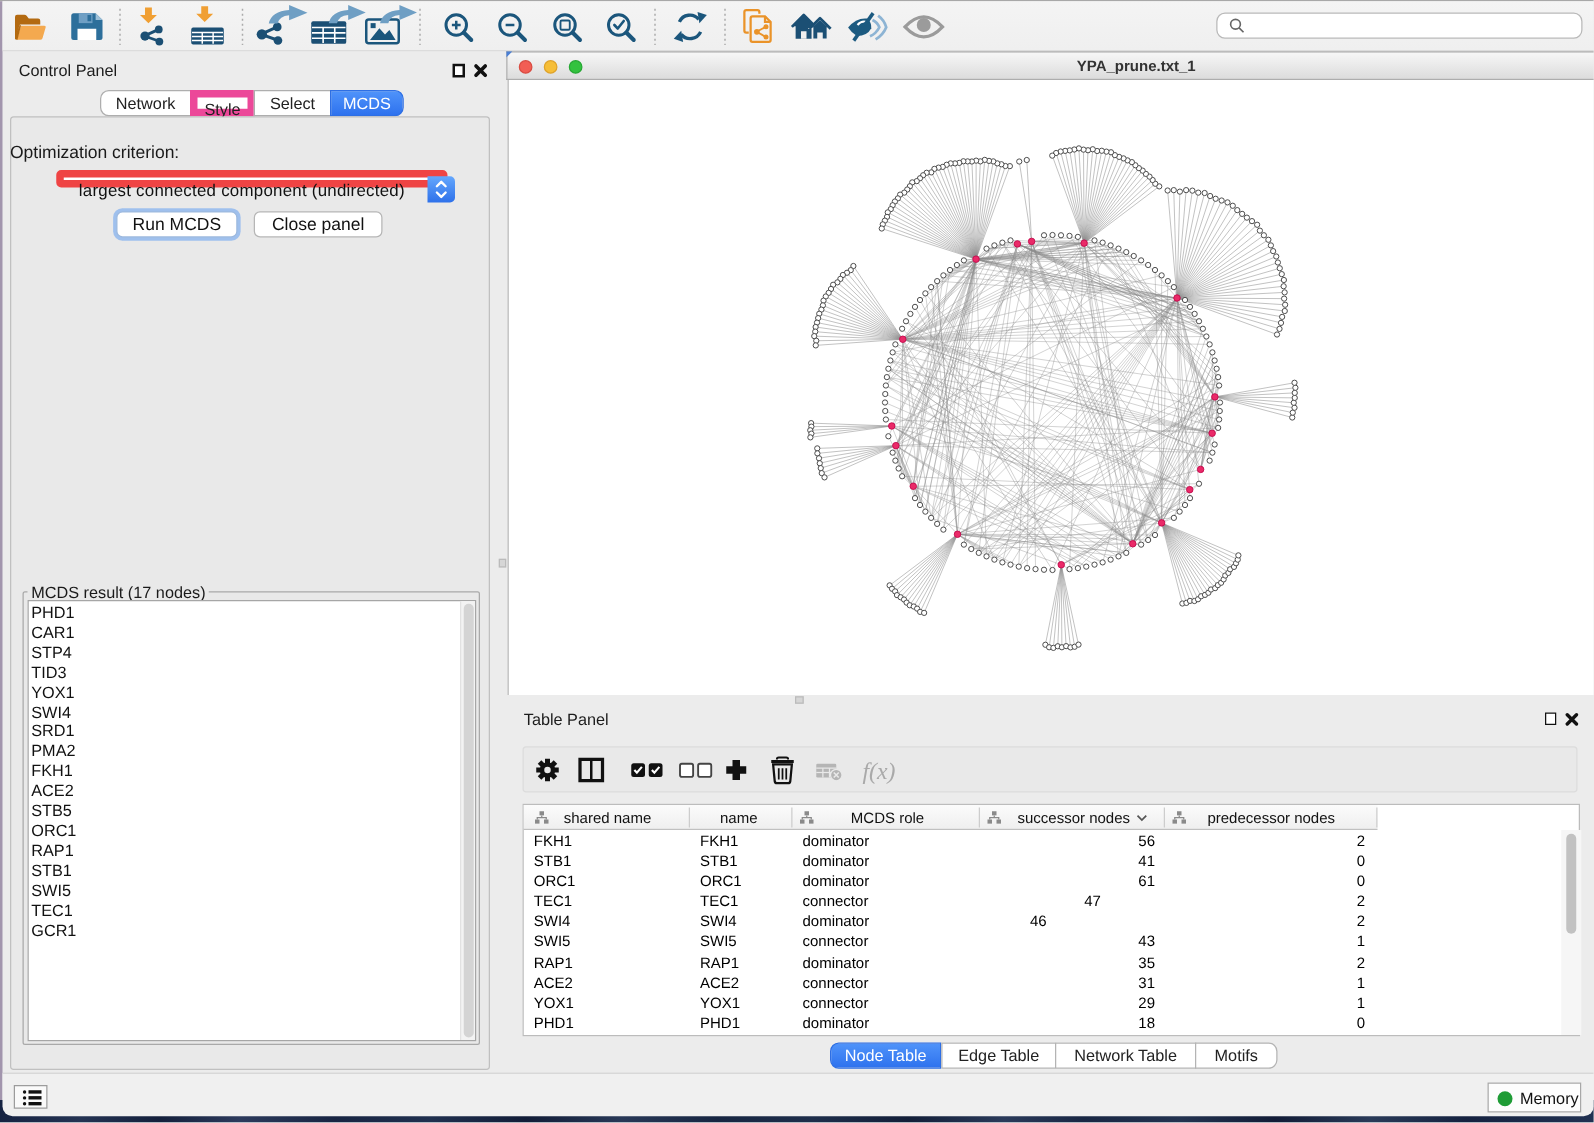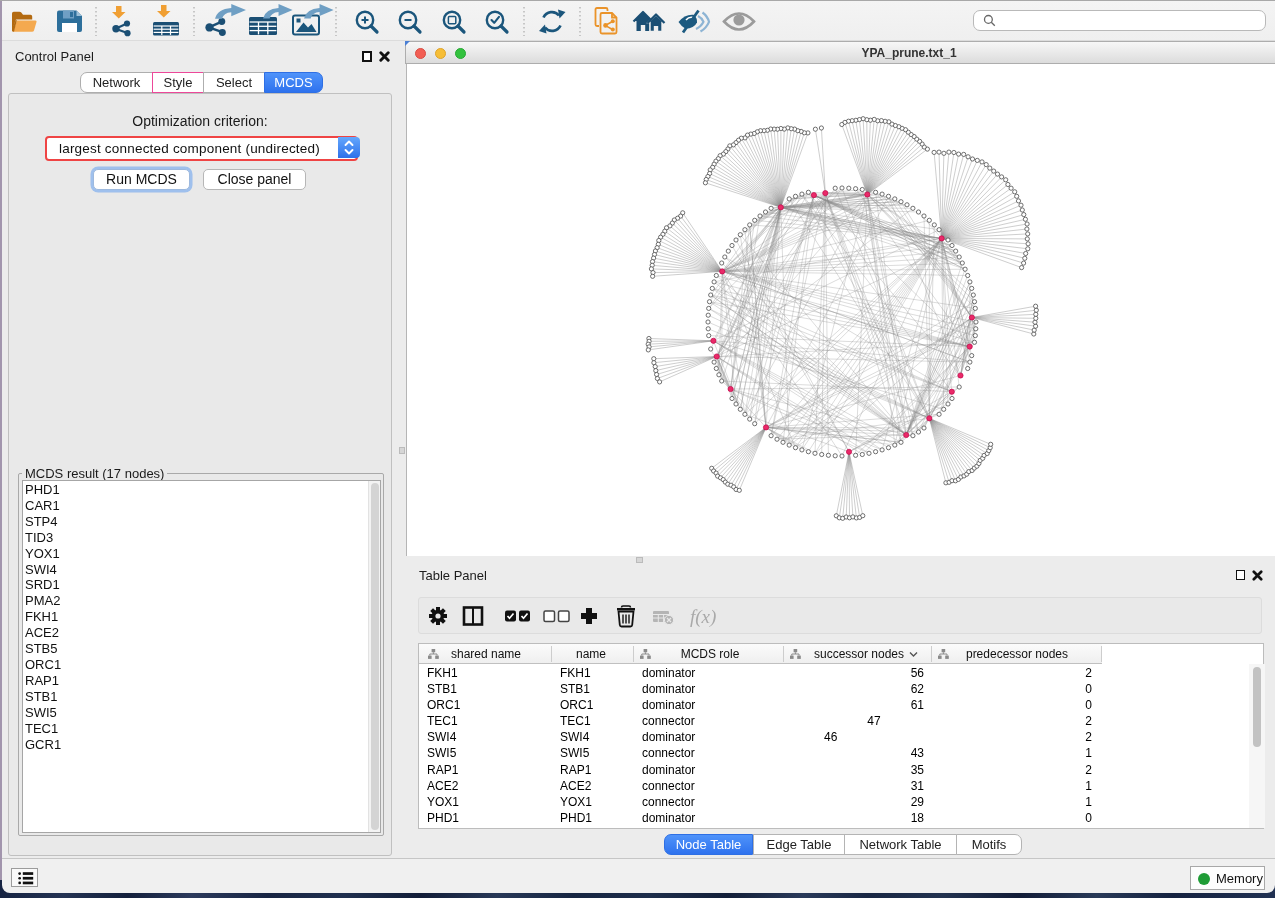--- a/index.html
+++ b/index.html
@@ -152,30 +152,30 @@
 
 <div class="abs" style="left:15px;top:49px;font-size:13px;color:#1c1c1c;text-align:right;">Control Panel</div>
 
 <div class="abs" style="left:362px;top:51px;width:10px;height:11px;border:2px solid #111;background:#fff;"></div>
 <svg class="abs" style="left:379px;top:51px" width="11" height="11" viewBox="0 0 11 11">
     <path d="M1.8 1.8L9.2 9.2M9.2 1.8L1.8 9.2" stroke="#111" stroke-width="2.9" stroke-linecap="round"></path>
   </svg>
 
 <div class="abs" style="left:80px;top:72px;width:243px;height:21px;font-size:13px;">
   <div class="abs" style="left:0;top:0;width:73px;height:21px;background:#fff;border:1px solid #aeaeae;border-radius:7px 0 0 7px;text-align:center;line-height:19px;color:#222;">Network</div>
-  <div class="abs" style="left:72px;top:0;width:52px;height:21px;background:#fff;border:1px solid #ec4899;text-align:center;line-height:19px;color:#222;">Style</div>
+  <div class="abs" style="left:72px;top:0;width:52px;height:21px;background:#fff;border:6px solid #ec4899;text-align:center;line-height:19px;color:#222;">Style</div>
   <div class="abs" style="left:123px;top:0;width:62px;height:21px;background:#fff;border:1px solid #aeaeae;text-align:center;line-height:19px;color:#222;">Select</div>
   <div class="abs" style="left:184px;top:0;width:59px;height:21px;background:linear-gradient(#4f93fa,#2e72ee);border:1px solid #2e6fe4;border-radius:0 7px 7px 0;text-align:center;line-height:19px;color:#fff;">MCDS</div>
 </div>
 
 <div class="abs" style="left:8px;top:93px;width:384px;height:763px;background:#e9e9e9;border:1px solid #c0c0c0;border-radius:3px;"></div>
 
-<div class="abs" style="left:8px;top:113px;width:384px;text-align:center;font-size:14px;color:#1a1a1a;">Optimization criterion:</div>
-
-<div class="abs" style="left:45px;top:136px;width:313px;height:25px;background:#fff;border:2px solid #ef4444;border-radius:4px;">
+<div class="abs" style="left:8px;top:113px;width:384px;font-size:14px;color:#1a1a1a;">Optimization criterion:</div>
+
+<div class="abs" style="left:45px;top:136px;width:313px;height:14px;background:#fff;border:6px solid #ef4444;border-radius:4px;">
   <div class="abs" style="left:12px;top:2.5px;font-size:13.5px;letter-spacing:0.2px;color:#111;">largest connected component (undirected)</div>
   <div class="abs" style="left:291px;top:-1px;width:22px;height:21px;background:linear-gradient(#64a7fd,#2e71ea);border-radius:0 4px 4px 0;">
     <svg width="22" height="21" viewBox="0 0 22 21">
         <path d="M7.5 8L11 4.5L14.5 8" fill="none" stroke="#fff" stroke-width="1.9" stroke-linecap="round" stroke-linejoin="round"></path>
         <path d="M7.5 13L11 16.5L14.5 13" fill="none" stroke="#fff" stroke-width="1.9" stroke-linecap="round" stroke-linejoin="round"></path>
       </svg>
   </div>
 </div>
 
 <div class="abs" style="left:93px;top:169px;width:97px;height:21px;background:#fff;border:1px solid #9db9de;border-radius:5px;box-shadow:0 0 0 2.5px rgba(110,165,240,.6);text-align:center;line-height:19px;font-size:14px;color:#111;">Run MCDS</div>
@@ -618,21 +618,21 @@
         <span class="abs" style="left:8px;top:2px">FKH1</span>
         <span class="abs" style="left:141px;top:2px">FKH1</span>
         <span class="abs" style="left:223px;top:2px">dominator</span>
         <span class="abs" style="left:405px;top:2px;width:100px;text-align:right">56</span>
         <span class="abs" style="left:573px;top:2px;width:100px;text-align:right">2</span>
       </div>
  <div style="position:relative;height:16.1px;">
         <span class="abs" style="left:8px;top:2px">STB1</span>
         <span class="abs" style="left:141px;top:2px">STB1</span>
         <span class="abs" style="left:223px;top:2px">dominator</span>
-        <span class="abs" style="left:405px;top:2px;width:100px;text-align:right">62</span>
+        <span class="abs" style="left:405px;top:2px;width:100px;text-align:right">41</span>
         <span class="abs" style="left:573px;top:2px;width:100px;text-align:right">0</span>
       </div>
  <div style="position:relative;height:16.1px;">
         <span class="abs" style="left:8px;top:2px">ORC1</span>
         <span class="abs" style="left:141px;top:2px">ORC1</span>
         <span class="abs" style="left:223px;top:2px">dominator</span>
         <span class="abs" style="left:405px;top:2px;width:100px;text-align:right">61</span>
         <span class="abs" style="left:573px;top:2px;width:100px;text-align:right">0</span>
       </div>
  <div style="position:relative;height:16.1px;">

